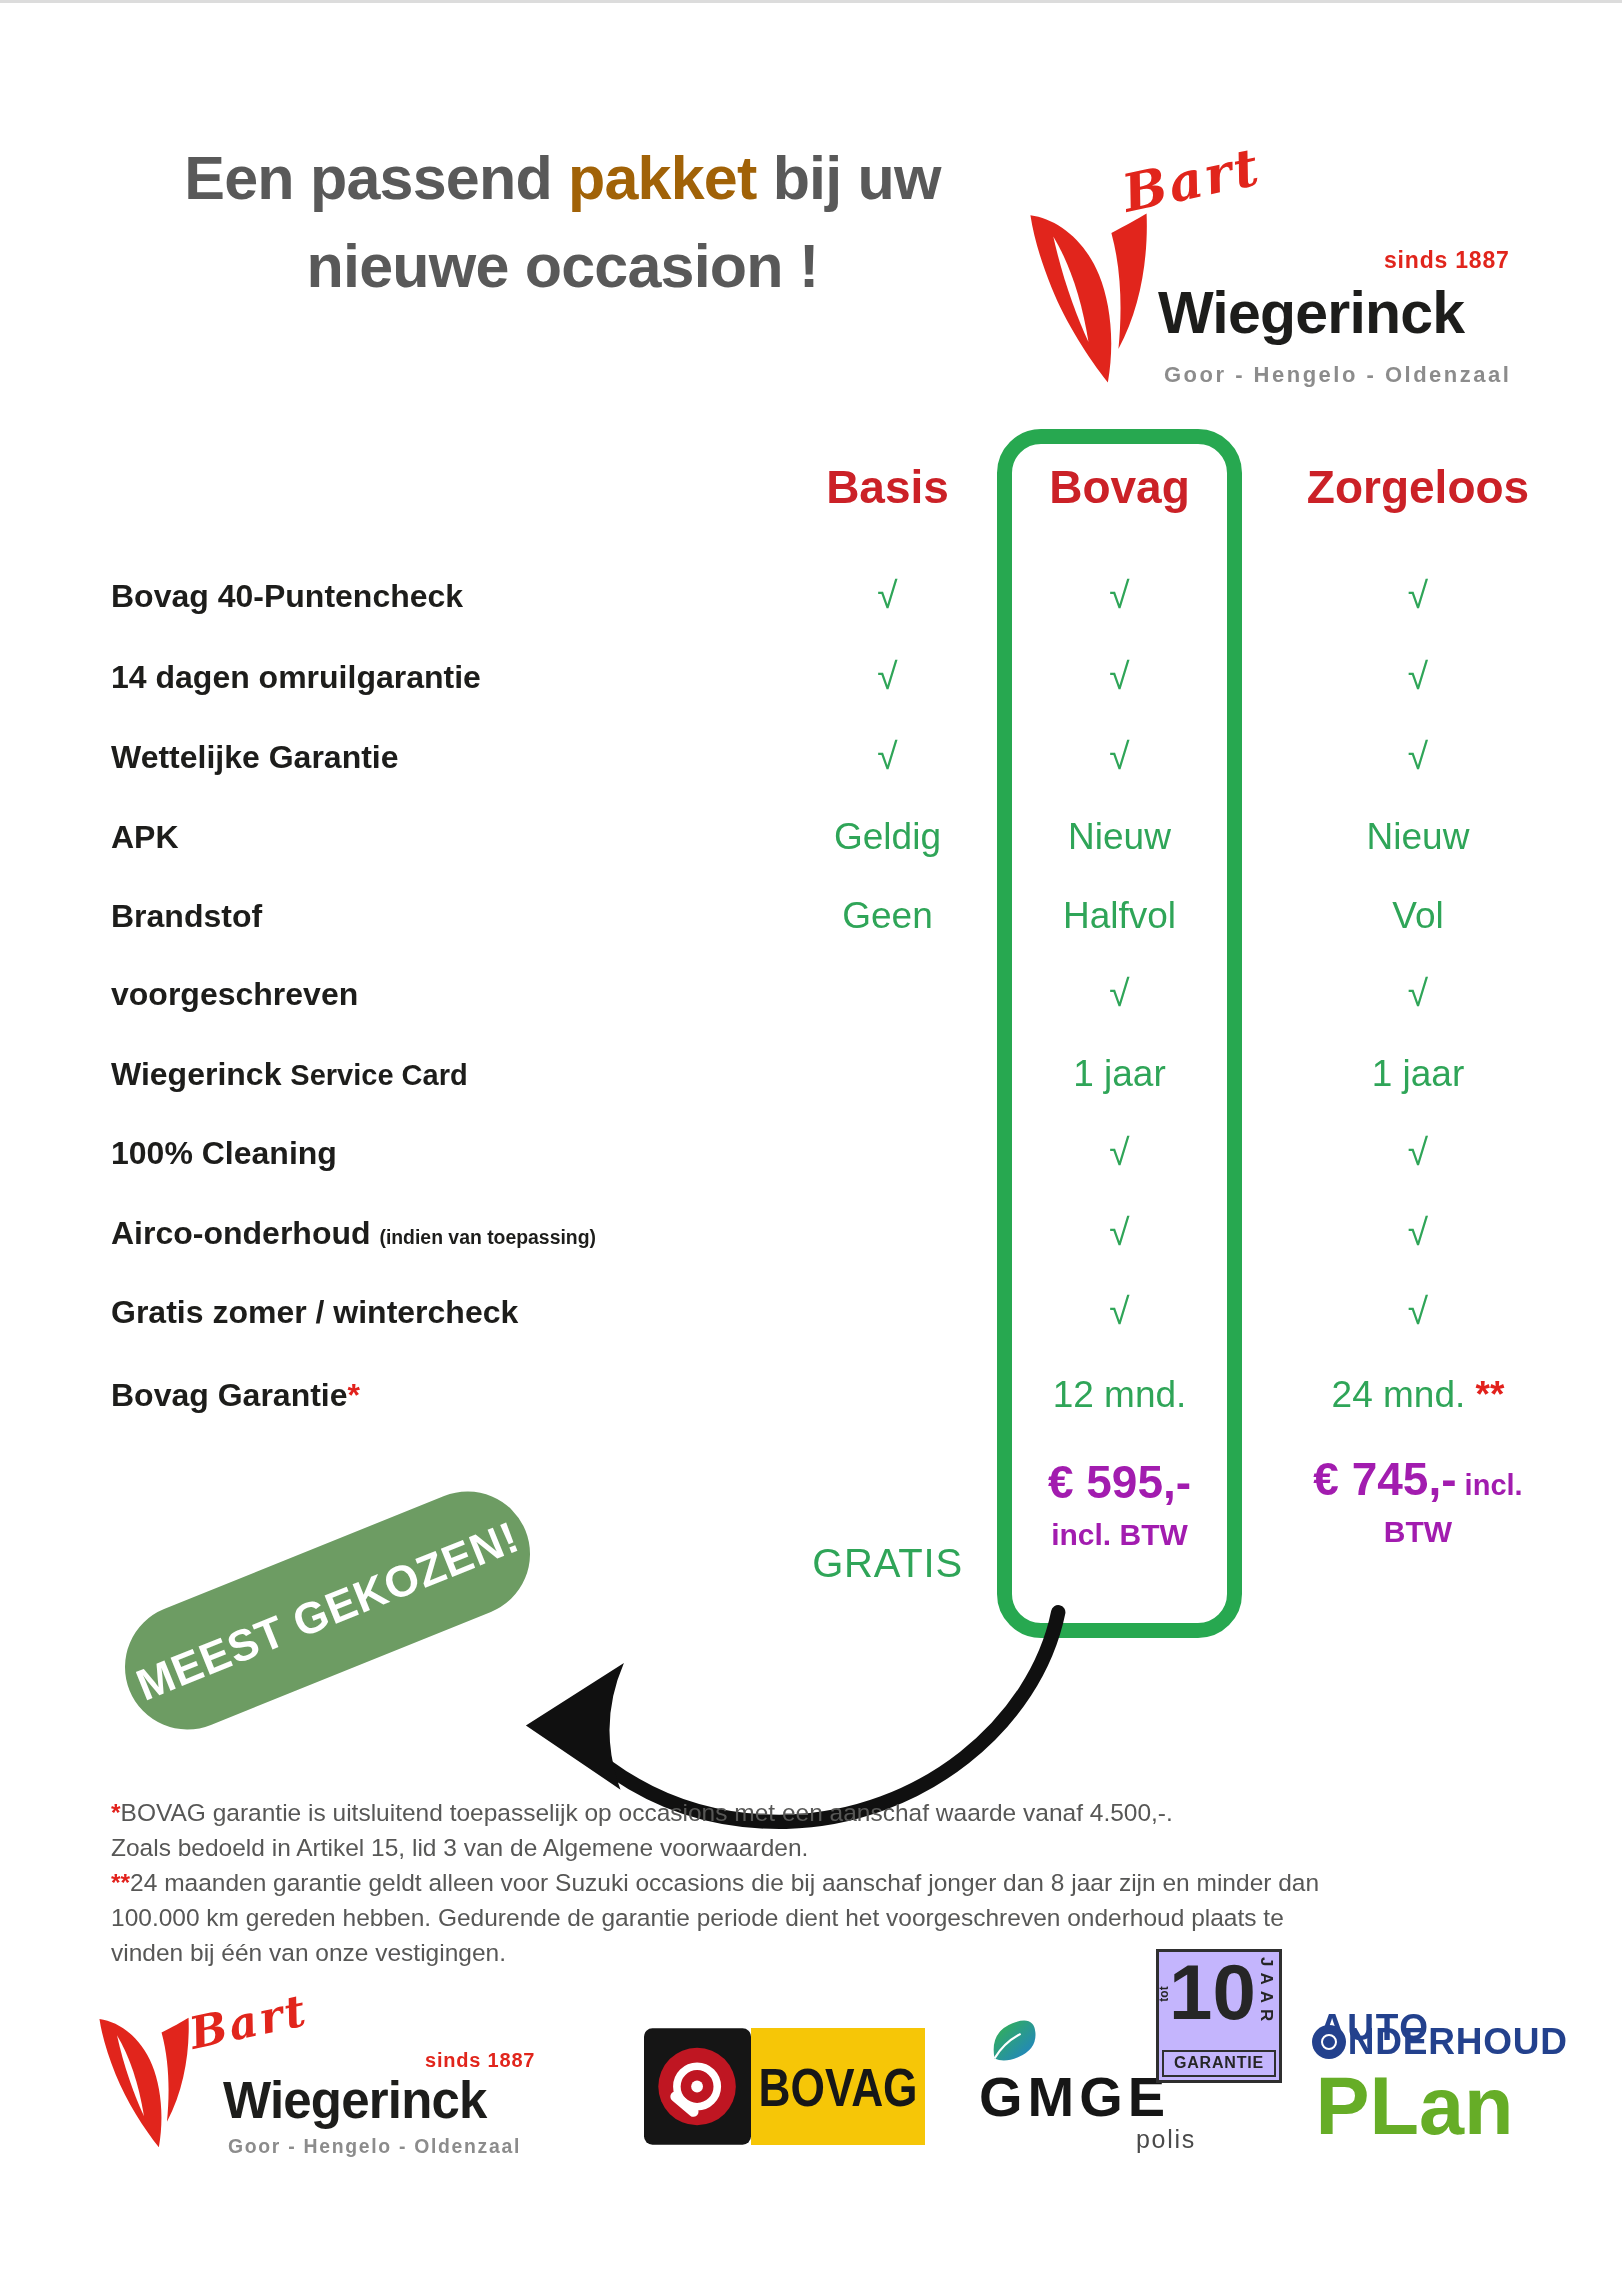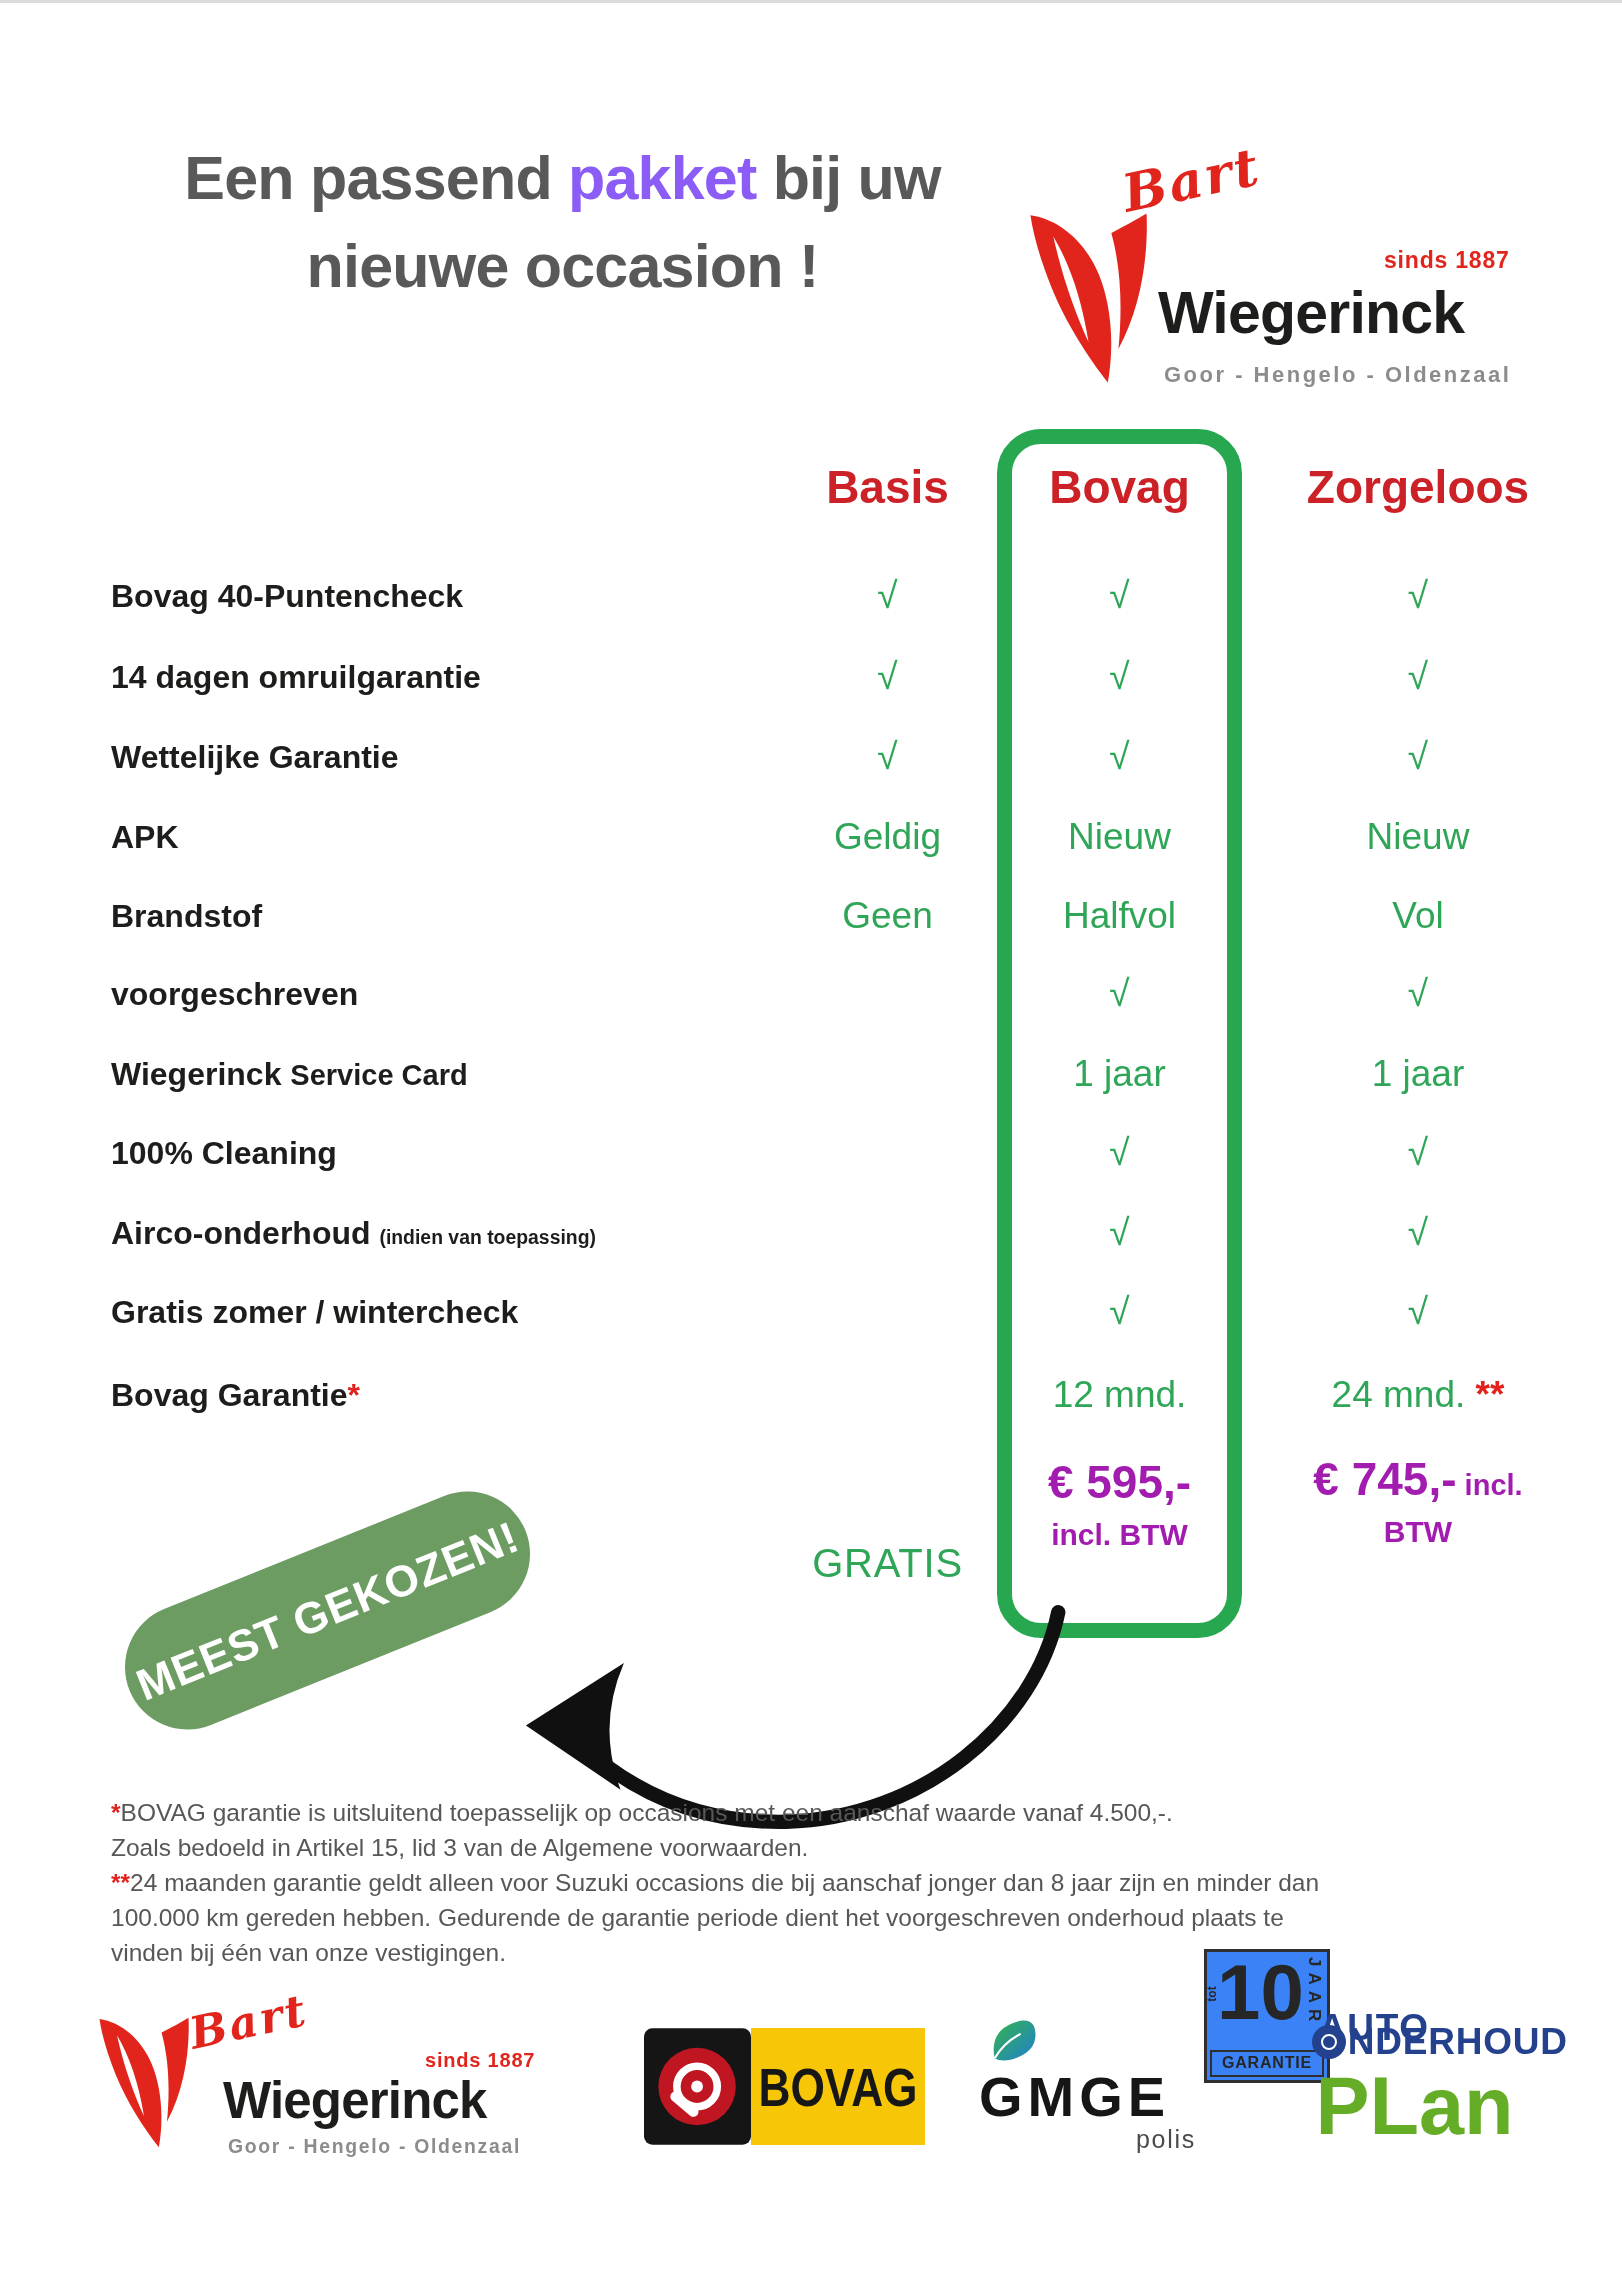--- a/index.html
+++ b/index.html
@@ -6,21 +6,21 @@
   #page{
     position:relative; width:1623px; height:2295px; background:#ffffff;
     font-family:"Liberation Sans", sans-serif; overflow:hidden;
   }
   .abs{position:absolute;}
   .top-edge{left:0;top:0;width:1623px;height:3.4px;background:#dcdcdc;}
 
   
   .title{left:106px;top:134px;width:913px;text-align:center;
     font-size:61px;font-weight:700;color:#595959;line-height:88px;letter-spacing:-0.8px;}
-  .title .hl{color:#8b5cf6;}
+  .title .hl{color:#a16207;}
 
   
   .brandlogo{white-space:nowrap;}
   .brandlogo .script{position:absolute;font-family:"DejaVu Serif",serif;font-style:italic;
     font-weight:700;color:#e1251c;transform:rotate(-12deg);letter-spacing:2.5px;}
   .brandlogo .since{position:absolute;font-weight:700;color:#e1251c;}
   .brandlogo .bname{position:absolute;font-weight:700;color:#1d1d1b;letter-spacing:-0.8px;}
   .brandlogo .cities{position:absolute;font-weight:700;color:#8c8c8c;}
 
   .logo-top{left:1014px;top:144px;width:575px;height:262px;}
@@ -88,22 +88,22 @@
   .bovag .ylabel{font-size:54px;font-weight:700;color:#171717;transform:scaleX(0.82);letter-spacing:0px;}
 
   
   .gmge{left:979px;top:2017px;width:262px;height:152px;}
   .gmge .leaf{position:absolute;left:8.5px;top:0;}
   .gmge .gname{position:absolute;left:0;top:47px;font-size:56px;font-weight:700;
     color:#161616;letter-spacing:5px;}
   .gmge .gsub{position:absolute;left:157px;top:108px;font-size:25px;color:#4a4a4a;letter-spacing:1.7px;}
 
   
-  .b10{left:1204px;top:1949px;width:126px;height:134px;border:3.4px solid #2f2f2f;
-    box-sizing:border-box;background:#3b82f6;}
+  .b10{left:1156px;top:1949px;width:126px;height:134px;border:3.4px solid #2f2f2f;
+    box-sizing:border-box;background:#c4b5fd;}
   .b10 .num{position:absolute;left:10px;top:-5px;font-size:78px;font-weight:700;color:#262626;}
   .b10 .tot{position:absolute;left:-3.4px;top:35px;font-size:12px;font-weight:700;color:#262626;
     transform:rotate(-90deg);}
   .b10 .jaar{position:absolute;right:3.4px;top:5px;writing-mode:vertical-rl;font-size:17px;
     font-weight:700;color:#262626;letter-spacing:6px;}
   .b10 .gar{position:absolute;left:3.4px;right:3.4px;bottom:3.4px;border:2.5px solid #2f2f2f;
     font-size:16px;font-weight:700;color:#262626;text-align:center;padding:2.5px 0;letter-spacing:0.8px;}
 
   
   .aop{left:1312px;top:1979px;width:279px;height:177px;color:#23418d;}

